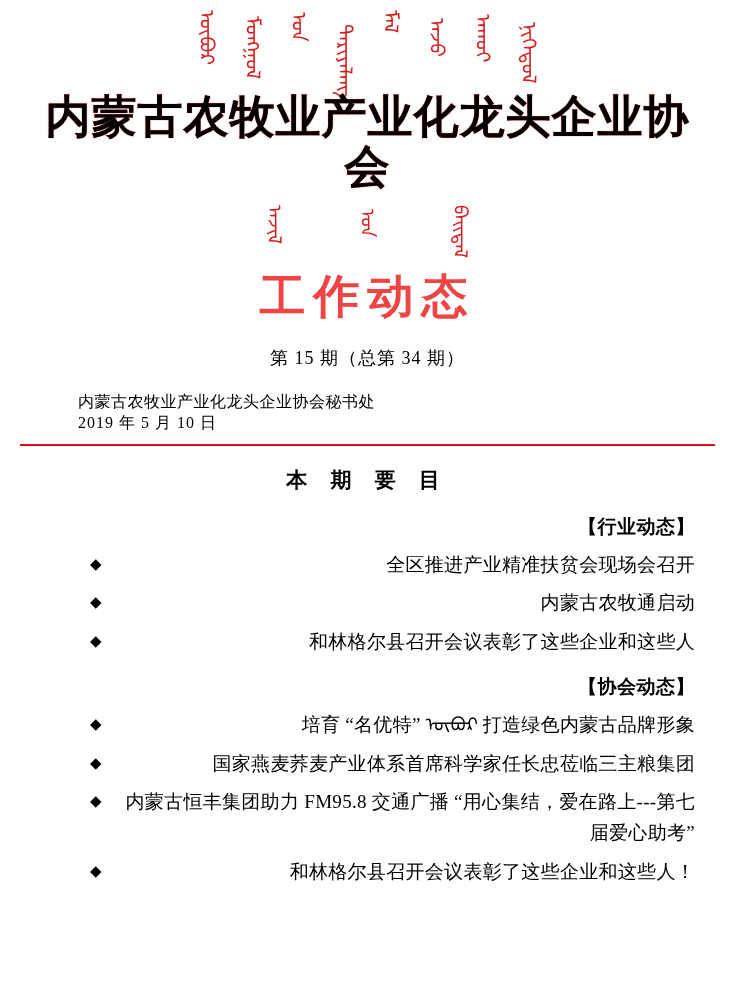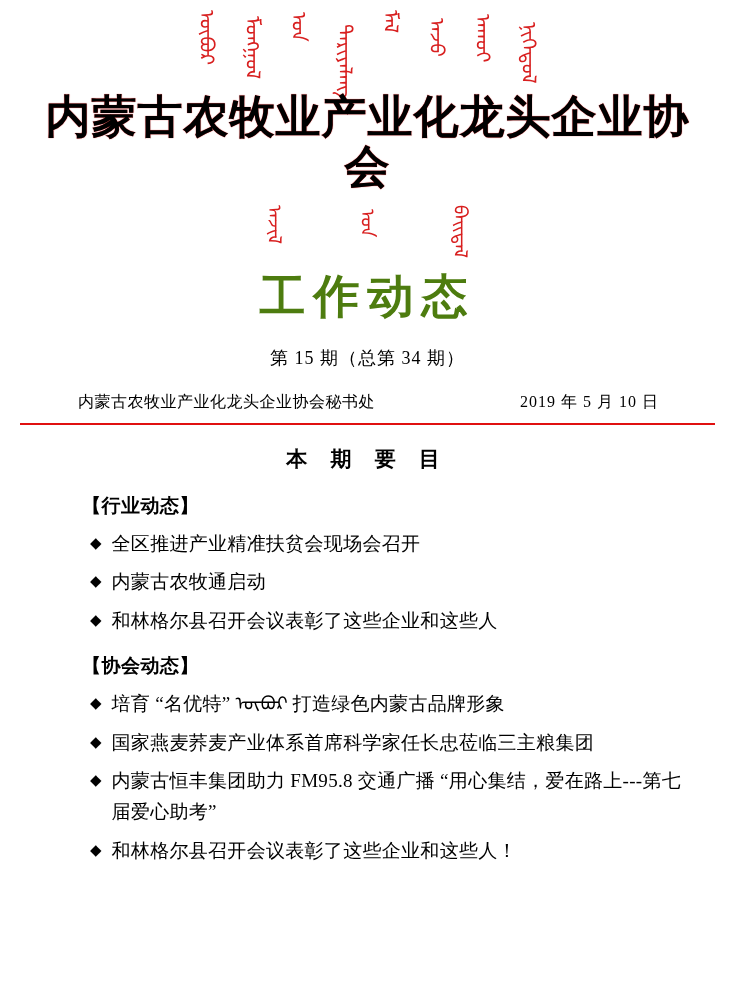--- a/index.html
+++ b/index.html
@@ -68,21 +68,21 @@
     gap: 74px;
     height: 62px;
     padding-top: 14px;
   }
   .mongol-band2 .mongol-col { font-size: 19px; }
   .mongol-band2 .m2 { margin-top: 4px; }
   .mongol-band2 .m3 { margin-top: 0px; }
 
   .sub-title {
     text-align: center;
-    color: #4d7c0f;
+    color: #ef4444;
     font-family: "Liberation Sans", sans-serif;
     font-weight: bold;
     font-size: 46px;
     letter-spacing: 8px;
     margin-top: 4px;
     line-height: 1.1;
   }
 
   .issue-line {
     text-align: center;
@@ -92,20 +92,21 @@
     letter-spacing: 1px;
   }
 
   .meta-row {
     display: flex;
     justify-content: space-between;
     align-items: baseline;
     font-size: 16px;
     margin-top: 22px;
     padding: 0 8px 0 38px;
+    flex-direction: column;
   }
   .meta-row .issuer { letter-spacing: 0.5px; }
   .meta-row .date { letter-spacing: 1px; padding-right: 28px; }
 
   .red-rule {
     height: 2px;
     background: #e01010;
     margin-top: 10px;
     margin-left: -20px;
     margin-right: -20px;
@@ -115,20 +116,21 @@
     text-align: center;
     font-weight: bold;
     font-size: 21px;
     letter-spacing: 9px;
     margin-top: 20px;
   }
 
   .section {
     margin-top: 20px;
     padding-left: 42px;
+    text-align: right;
   }
   .section-head {
     font-weight: bold;
     font-size: 19px;
     letter-spacing: 0.5px;
     margin-bottom: 10px;
   }
   .entry {
     display: flex;
     align-items: flex-start;

